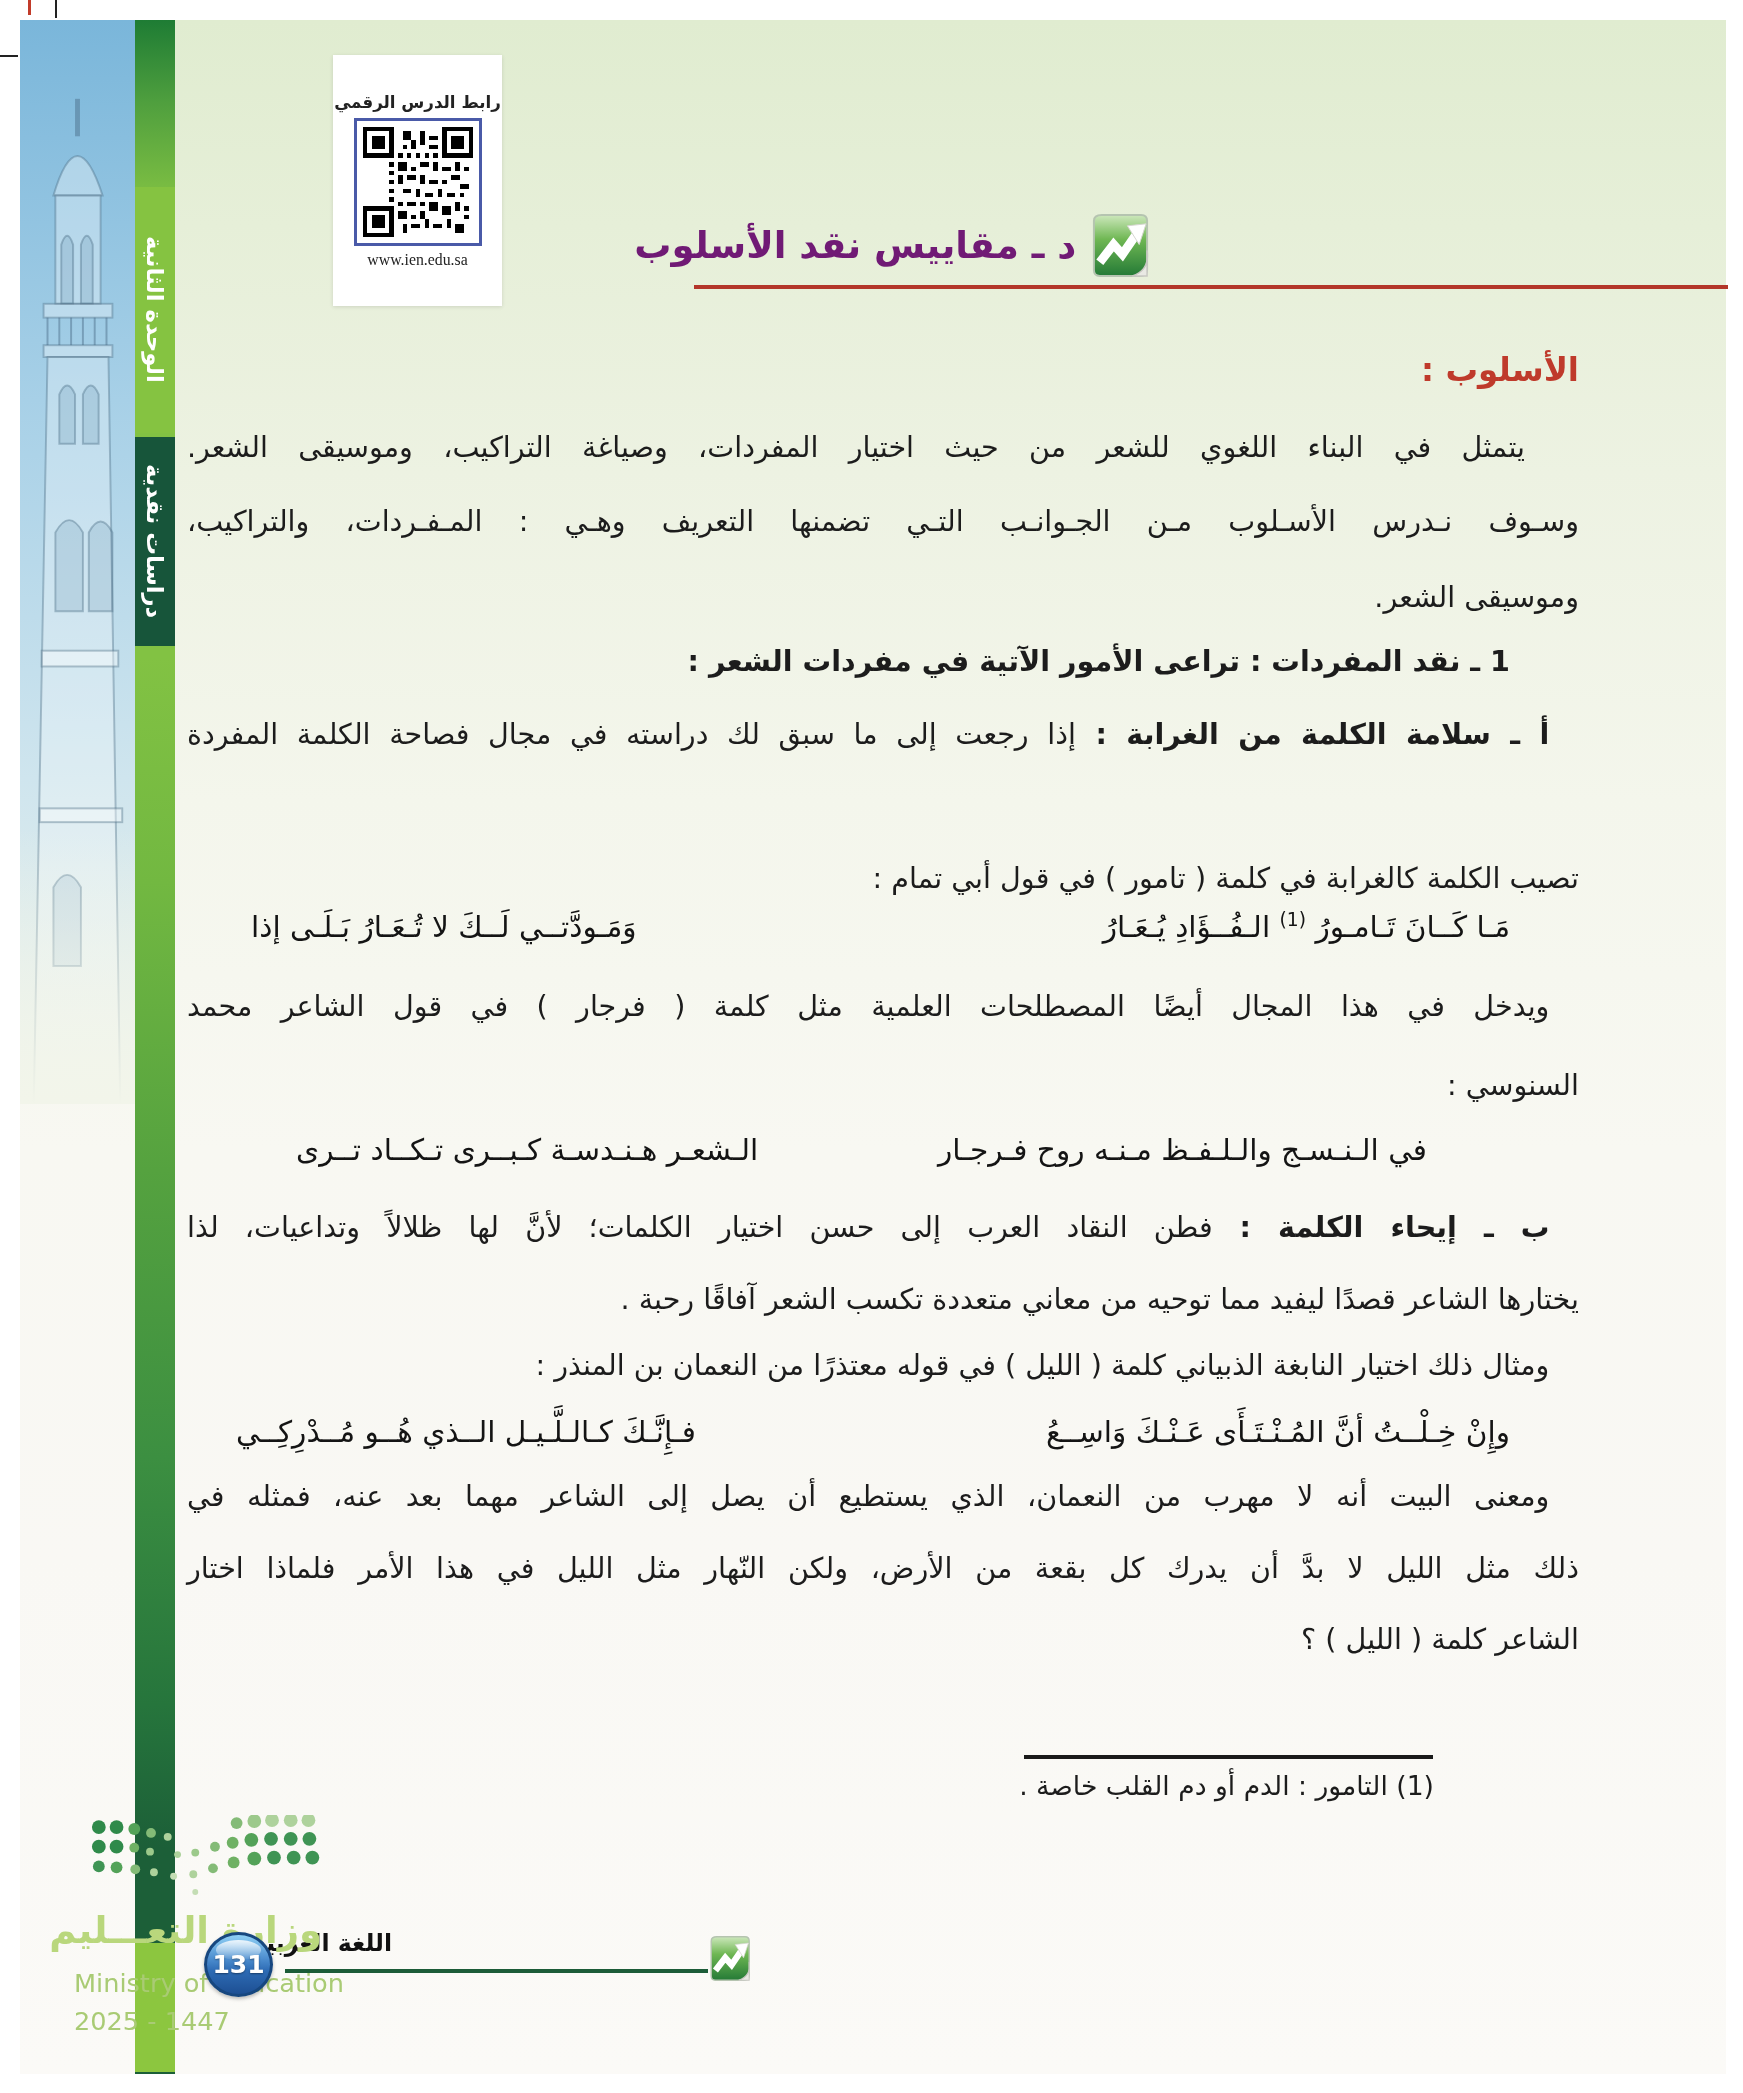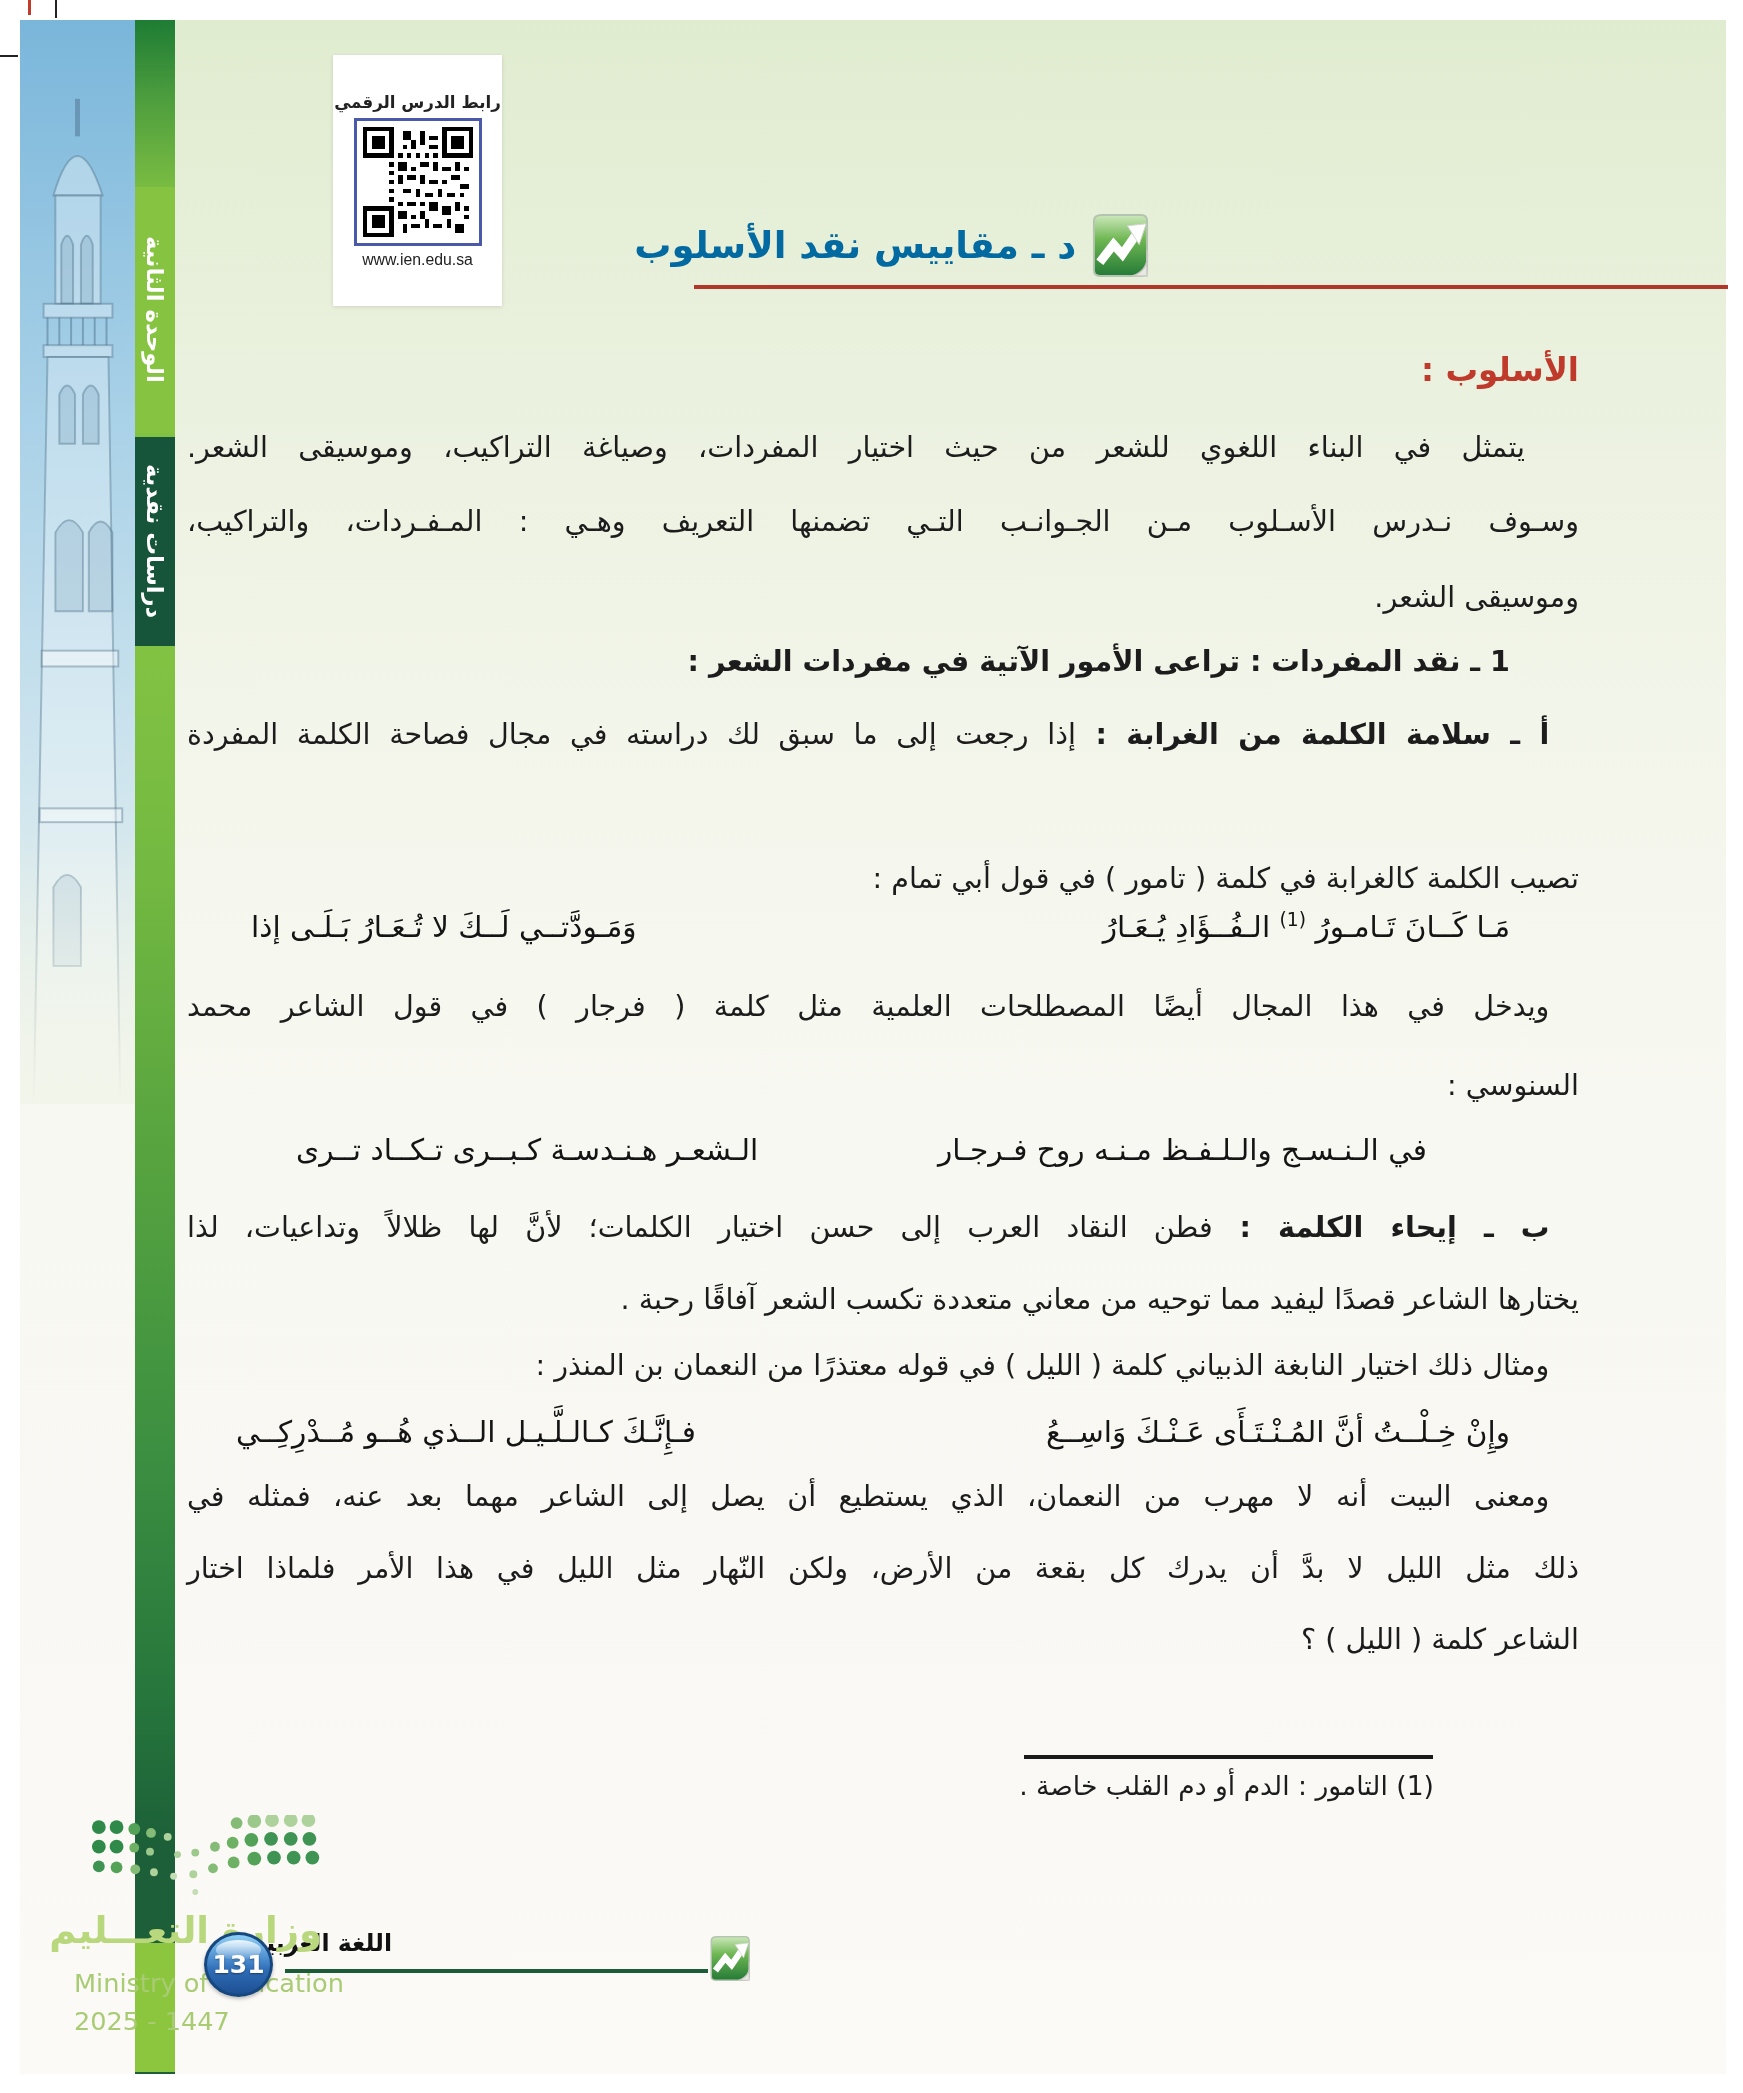--- a/index.html
+++ b/index.html
@@ -21,25 +21,25 @@
   .tab span{writing-mode:vertical-rl;color:#ffffff;font-weight:bold;font-size:22.7px;letter-spacing:2px;white-space:nowrap;}
   .tab1{top:167px;height:246px;background:#85c341;}
   .tab2{top:417px;height:209px;background:#17553a;}
   .strip-bottom{position:absolute;left:0;top:1923px;width:40px;height:129px;background:#8cc63f;}
   
   .qr-card{position:absolute;left:333px;top:55px;width:169px;height:251px;background:#ffffff;
      box-shadow:0 1px 3.9px rgba(0,0,0,0.12);display:flex;flex-direction:column;align-items:center;}
   .qr-label{margin-top:37px;font-size:16.7px;font-weight:bold;color:#222;direction:rtl;}
   .qr-box{margin-top:5.9px;width:122px;height:122px;border:3px solid #4a5aa8;background:#fff;display:flex;align-items:center;justify-content:center;}
   .qr-box svg{width:110px;height:110px;}
-  .qr-url{margin-top:4.9px;font-size:15.8px;color:#222;font-family:Liberation Sans, sans-serif;}
+  .qr-url{margin-top:4.9px;font-size:15.8px;color:#222;font-family:Liberation Serif, serif;}
   
   .title-row{position:absolute;top:213px;right:593px;display:flex;flex-direction:row-reverse;align-items:center;gap:11.8px;z-index:3;}
   .title-icon{width:63px;height:65px;}
-  .page-title{margin:0;font-size:37px;font-weight:bold;color:#0369a1;direction:rtl;white-space:nowrap;}
+  .page-title{margin:0;font-size:37px;font-weight:bold;color:#701a75;direction:rtl;white-space:nowrap;}
   .red-rule{position:absolute;top:285px;left:694px;width:1034px;height:3.9px;background:#b3362a;z-index:1;}
   .style-heading{position:absolute;top:351px;right:165px;margin:0;font-size:32.5px;font-weight:bold;color:#bf3a2b;direction:rtl;}
   
   .ln{position:absolute;right:165px;left:187px;height:47px;font-size:28.6px;color:#1c1c1c;direction:rtl;line-height:47px;}
   .ln.j{text-align:justify;text-align-last:justify;}
   .ln.r{text-align:right;}
   .ln .lead{font-weight:bold;}
   .ln.b{font-weight:bold;}
   
   .verse{position:absolute;display:flex;flex-direction:row-reverse;justify-content:space-between;

